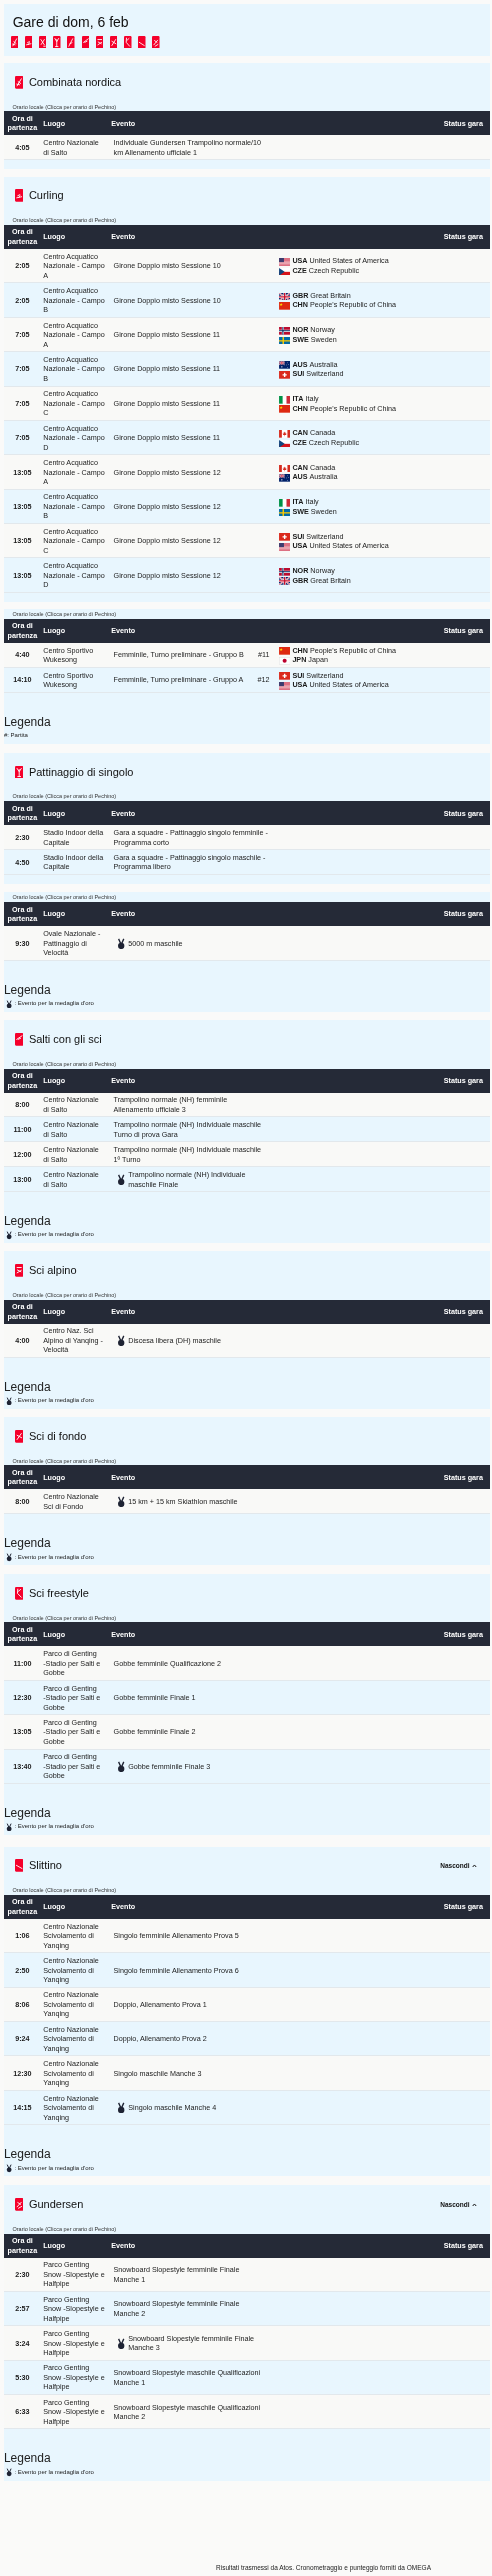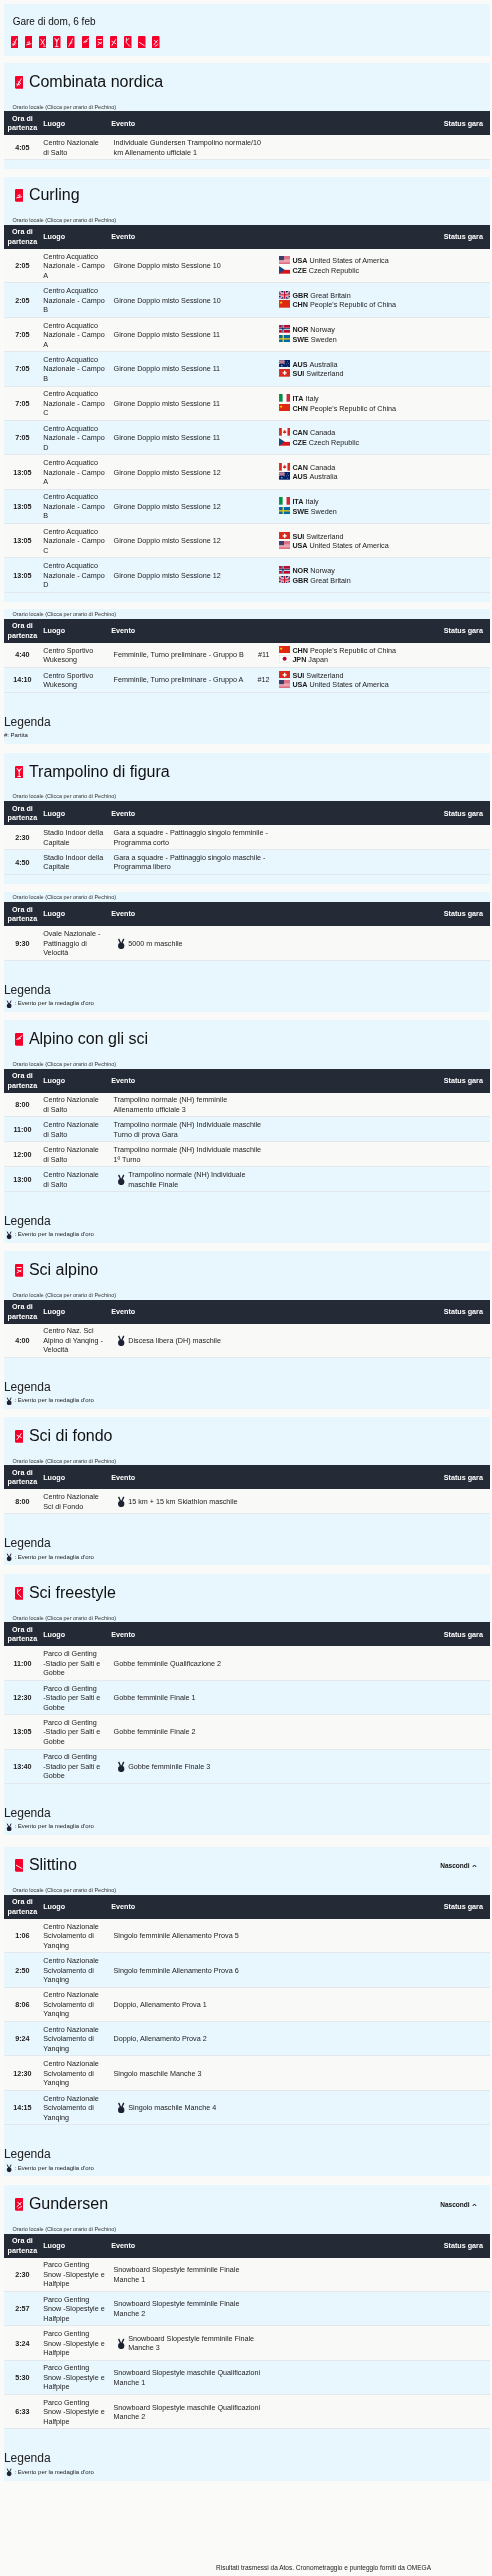--- a/index.html
+++ b/index.html
@@ -1,41 +1,41 @@
 <!DOCTYPE html>
 <html style="--accent_red: #f5002b; --header_bg: #252a37; --card_bg: #e8f6fe;font-size:11.3px"><head>
 <meta charset="utf-8">
 <style>
   * { box-sizing: border-box; margin: 0; padding: 0; }
   html, body { width: 492px; height: 2576px; overflow: hidden; background: #fafaf9; }
   body { font-family: "Liberation Sans", sans-serif; color: #1b1b1b; position: relative; }
   .page { width: 492px; padding: 3.5px 0 0 3.9px; }
   .card { background: var(--card_bg, #e8f6fe); width: 486px; position: relative; }
   .top-card { height: 52px; }
-  .top-title { position: absolute; left: 8.8px; top: 12.7px; font-size: 10px; line-height: 12.7px; font-weight: normal; color: #111; }
+  .top-title { position: absolute; left: 8.8px; top: 12.7px; font-size: 14px; line-height: 12.7px; font-weight: normal; color: #111; }
   .top-icons { position: absolute; left: 6.7px; top: 32px; display: flex; gap: 6.7px; }
   .top-icon { width: 7.5px; height: 12.7px; display: block; cursor: pointer; }
   .top-icon svg, .sec-icon svg { display: block; width: 100%; height: 100%; }
   .sf { fill: var(--accent_red, #f5002b); }
 
   .sections > section:nth-of-type(1) { margin-top: 7.7px; }
   .sections > section:nth-of-type(2) { margin-top: 7.7px; }
   .sections > section:nth-of-type(3) { margin-top: 7px; }
   .sections > section:nth-of-type(4) { margin-top: 9.4px; }
   .sections > section:nth-of-type(5) { margin-top: 8.2px; }
   .sections > section:nth-of-type(6) { margin-top: 8.7px; }
   .sections > section:nth-of-type(7) { margin-top: 8.2px; }
   .sections > section:nth-of-type(8) { margin-top: 8.2px; }
   .sections > section:nth-of-type(9) { margin-top: 8.7px; }
   .sections > section:nth-of-type(10) { margin-top: 11.7px; }
   .sections > section:nth-of-type(11) { margin-top: 9px; }
 
   .sec-head { height: 38px; display: flex; align-items: center; padding: 0 12.7px 0 11px; }
   .sec-icon { width: 8.4px; height: 12.7px; margin-right: 5.6px; flex: none; }
-  .sec-title { font-size: 16px; font-weight: normal; color: #111; line-height: 12.7px; }
+  .sec-title { font-size: 11px; font-weight: normal; color: #111; line-height: 12.7px; }
   .hide-btn { margin-left: auto; background: none; border: 0; font-family: "Liberation Sans", sans-serif; font-weight: bold; font-size: 6.5px; color: #111; display: flex; align-items: center; gap: 2.8px; cursor: pointer; }
   .hide-btn svg { display: block; }
 
   .orario { height: 10.2px; padding: 1.4px 0 0 8.6px; font-size: 5.5px; line-height: 8.8px; color: #333; cursor: pointer; }
 
   .thead { display: flex; align-items: center; height: 24px; background: var(--header_bg, #252a37); color: #fff; font-weight: bold; font-size: 7.2px; line-height: 9.5px; }
   .thead .c-time { white-space: pre-line; }
   .thead .c-venue { padding-left: 2.3px; }
   .thead .c-event { padding-left: 0.4px; }
   .thead .c-status { text-align: right; padding-right: 7px; }
@@ -45,21 +45,21 @@
   .c-event { width: 166px; flex: none; display: flex; align-items: center; padding-left: 2.7px; }
   .c-teams { width: 144px; flex: none; display: flex; flex-direction: column; padding-left: 2.1px; }
   .c-status { flex: 1; }
   .row { display: flex; align-items: center; font-size: 7.2px; line-height: 9.5px; padding: 2.8px 0 2.1px; border-bottom: 0.7px solid #e2e8ec; }
   .rows > .row:nth-of-type(odd) { background: #f9f9f7; }
   .rows > .row:nth-of-type(even) { background: var(--card_bg, #e8f6fe); }
   .medal { width: 8.4px; height: 11.3px; margin: 0 3.2px 0 3.1px; flex: none; }
   .medal svg, .lg-medal svg { display: block; width: 100%; height: 100%; }
   .ev-text { white-space: pre-line; }
   .ev-num { margin-left: auto; padding-right: 7.5px; }
-  .team { display: flex; align-items: flex-start; height: 9.5px; white-space: nowrap; }
+  .team { display: flex; align-items: flex-end; height: 9.5px; white-space: nowrap; }
   .flag { width: 11.3px; height: 7.7px; margin-right: 2.1px; flex: none; }
   .flag svg { display: block; }
   .team b { margin-right: 2px; font-weight: bold; }
 
   .legend { padding: 25px 0 3px 0; }
   .legend-title { font-size: 12px; line-height: 9.8px; color: #222; }
   .legend-item { margin-top: 3.5px; font-size: 6px; line-height: 9.8px; display: flex; align-items: center; color: #222; }
   .lg-medal { width: 6.3px; height: 8.4px; margin: 0 2.4px 0 1.8px; }
   .sec-bottom { height: 8.8px; }
 
@@ -764,21 +764,21 @@
       </section>
 
       <section class="card section">
         <div class="sec-head">
           <span class="sec-icon">
             <svg viewBox="0 0 12 18" preserveAspectRatio="none">
               <rect class="sf" width="12" height="18" rx="1.6"></rect>
               <path d="M6 5L6 15M3 3.5L6 8L9 3.5M4 15L8 15" stroke="#fff" stroke-width="1.3" stroke-linecap="round" fill="none"></path>
             </svg>
           </span>
-          <h2 class="sec-title">Trampolino di figura</h2>
+          <h2 class="sec-title">Pattinaggio di singolo</h2>
 
         </div>
         <div class="orario">Orario locale (Clicca per orario di Pechino)</div>
         <div class="table">
           <div class="thead">
             <div class="c-time">Ora di
 partenza</div>
             <div class="c-venue">Luogo</div>
             <div class="c-event">Evento</div>
             <div class="c-teams"></div>
@@ -875,21 +875,21 @@
       </section>
 
       <section class="card section">
         <div class="sec-head">
           <span class="sec-icon">
             <svg viewBox="0 0 12 18" preserveAspectRatio="none">
               <rect class="sf" width="12" height="18" rx="1.6"></rect>
               <path d="M2.5 9L10 4M4.5 9L8 7.5" stroke="#fff" stroke-width="1.3" stroke-linecap="round" fill="none"></path>
             </svg>
           </span>
-          <h2 class="sec-title">Alpino con gli sci</h2>
+          <h2 class="sec-title">Salti con gli sci</h2>
 
         </div>
         <div class="orario">Orario locale (Clicca per orario di Pechino)</div>
         <div class="table">
           <div class="thead">
             <div class="c-time">Ora di
 partenza</div>
             <div class="c-venue">Luogo</div>
             <div class="c-event">Evento</div>
             <div class="c-teams"></div>

